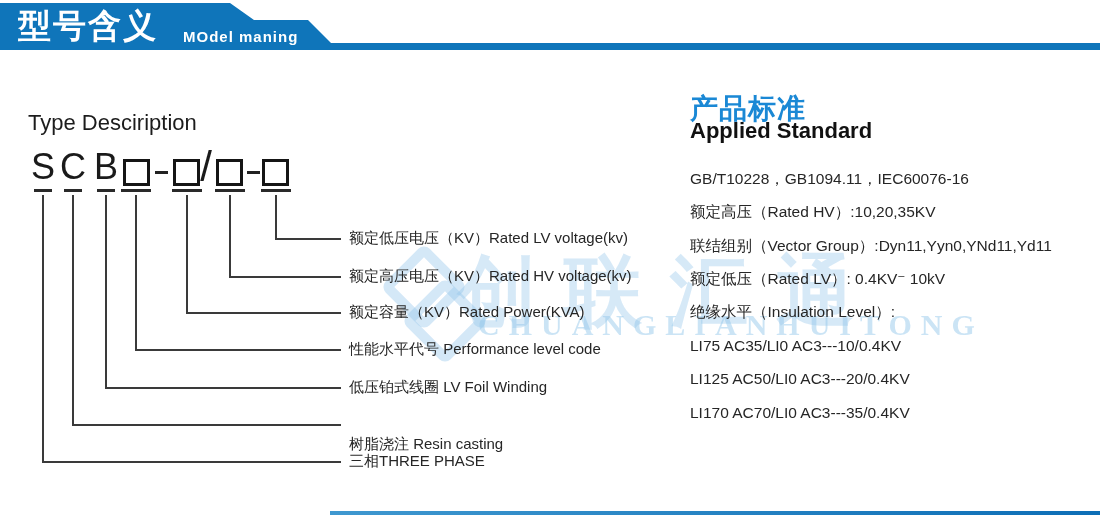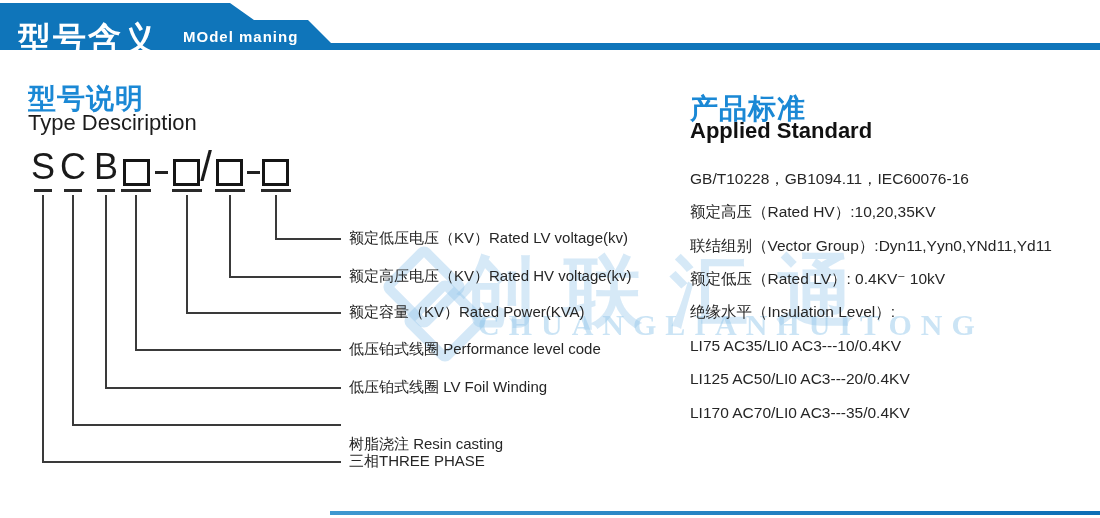--- a/index.html
+++ b/index.html
@@ -8,21 +8,21 @@
     font-family:"Liberation Sans","DejaVu Sans",sans-serif; color:#262626;
   }
   
   .banner {
     position:absolute; left:0; top:3px; width:1100px; height:47px;
     background:var(--banner,#0f75ba);
     clip-path:polygon(0 0,230px 0,254px 17px,308px 17px,331px 40px,1100px 40px,1100px 47px,0 47px);
   }
   .banner-title {
     position:absolute; left:18px; top:4px; font-size:33px; font-weight:bold;
-    color:#fff; letter-spacing:2px; white-space:nowrap;margin-top:13px;
+    color:#fff; letter-spacing:2px; white-space:nowrap;
   }
   .banner-sub {
     position:absolute; left:183px; top:28px; font-size:15px; font-weight:bold;
     color:#fff; letter-spacing:1px; white-space:nowrap;
   }
   
   .sec-title { position:absolute; font-size:28px; font-weight:bold; color:var(--title,#1a88d5); letter-spacing:1px; white-space:nowrap; }
   .left-title  { left:28px;  top:80px; }
   .right-title { left:690px; top:90px; }
   .sec-sub { position:absolute; font-size:22px; color:#1c1c1c; white-space:nowrap; }
@@ -62,21 +62,20 @@
   <div class="wm wm-diamond wm-d2"></div>
   <div class="wm wm-cn">创联汇通</div>
   <div class="wm wm-en">CHUANGLIANHUITONG</div>
 
   <div class="content">
 
     <div class="banner"></div>
     <div class="banner-title">型号含义</div>
     <div class="banner-sub">MOdel maning</div>
 
-    <div class="sec-title left-title">型号说明</div>
     <div class="sec-sub left-sub">Type Desciription</div>
 
     <div id="diagram">
         <div class="code-letter" style="left: 30px;">S</div>
         <div class="code-letter" style="left: 60px;">C</div>
         <div class="code-letter" style="left: 93px;">B</div>
         <div class="code-box" style="left: 123px;"></div>
         <div class="code-dash" style="left: 155px;"></div>
         <div class="code-box" style="left: 173px;"></div>
         <div class="code-slash" style="left: 196px;">/</div>
@@ -94,21 +93,21 @@
         <div class="conn-h" style="left: 275px; top: 238px; width: 66px;"></div>
         <div class="diagram-label" style="top: 227px;">额定低压电压（KV）Rated LV voltage(kv)</div>
         <div class="conn-v" style="left: 229px; top: 195px; height: 83px;"></div>
         <div class="conn-h" style="left: 229px; top: 276px; width: 112px;"></div>
         <div class="diagram-label" style="top: 265px;">额定高压电压（KV）Rated HV voltage(kv)</div>
         <div class="conn-v" style="left: 186px; top: 195px; height: 119px;"></div>
         <div class="conn-h" style="left: 186px; top: 312px; width: 155px;"></div>
         <div class="diagram-label" style="top: 301px;">额定容量（KV）Rated Power(KVA)</div>
         <div class="conn-v" style="left: 135px; top: 195px; height: 156px;"></div>
         <div class="conn-h" style="left: 135px; top: 349px; width: 206px;"></div>
-        <div class="diagram-label" style="top: 338px;">低压铂式线圈 Performance level code</div>
+        <div class="diagram-label" style="top: 338px;">性能水平代号 Performance level code</div>
         <div class="conn-v" style="left: 105px; top: 195px; height: 194px;"></div>
         <div class="conn-h" style="left: 105px; top: 387px; width: 236px;"></div>
         <div class="diagram-label" style="top: 376px;">低压铂式线圈 LV Foil Winding</div>
         <div class="conn-v" style="left: 72px; top: 195px; height: 231px;"></div>
         <div class="conn-h" style="left: 72px; top: 424px; width: 269px;"></div>
         <div class="diagram-label" style="top: 413px; margin-top: 20px;">树脂浇注 Resin casting</div>
         <div class="conn-v" style="left: 42px; top: 195px; height: 268px;"></div>
         <div class="conn-h" style="left: 42px; top: 461px; width: 299px;"></div>
         <div class="diagram-label" style="top: 450px;">三相THREE PHASE</div>
       </div>

